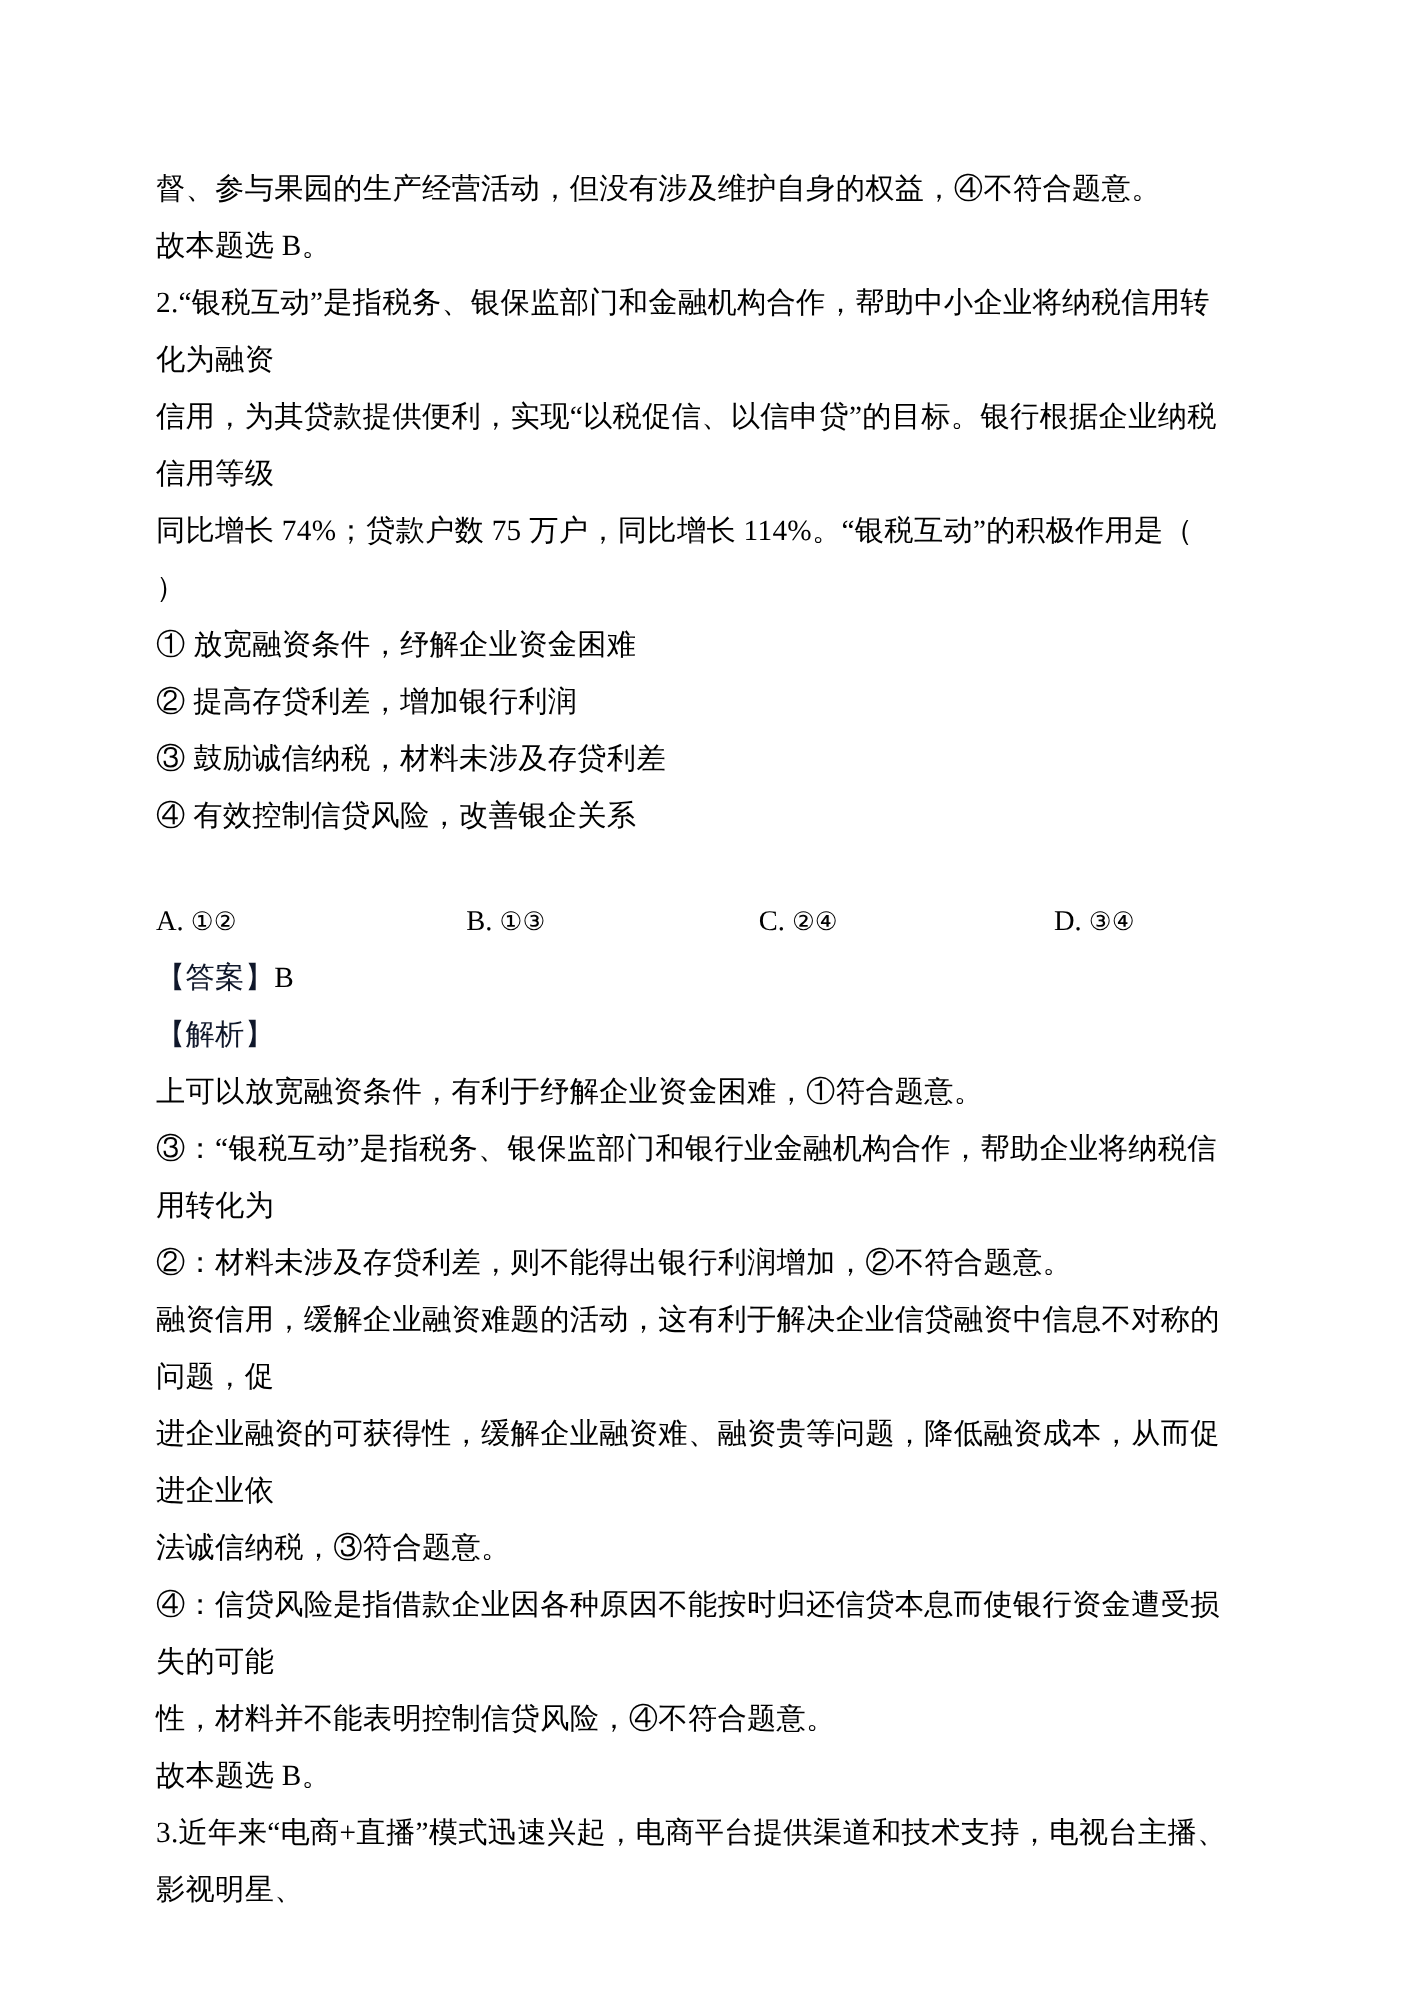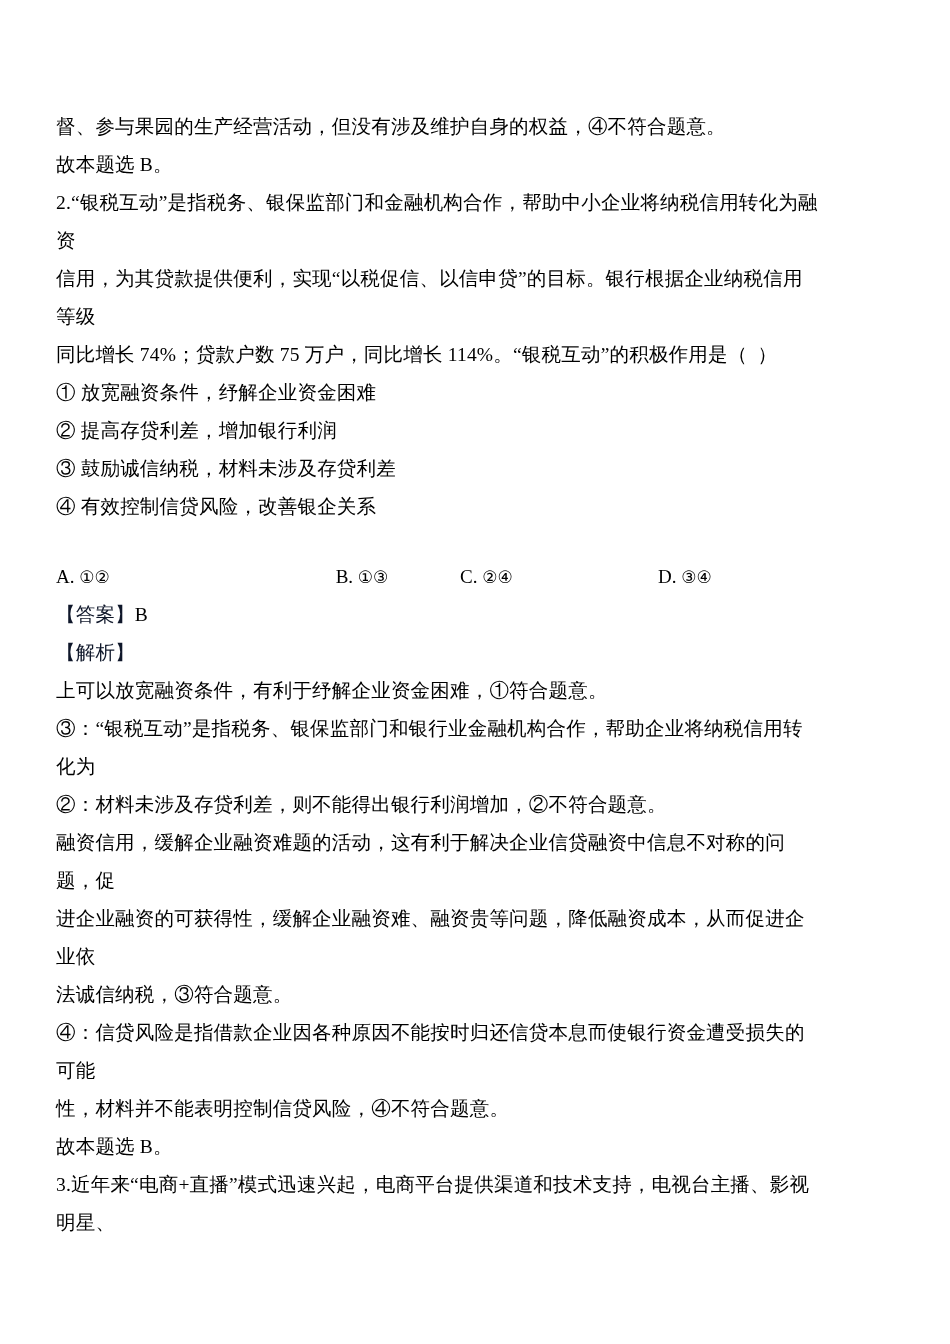--- a/index.html
+++ b/index.html
@@ -11,21 +11,21 @@
     width: 950px;
     height: 1344px;
     font-family: "Liberation Serif", "DejaVu Serif", serif;
     color: #000000;
   }
   .page {
     position: relative;
     width: 950px;
     height: 1344px;
     box-sizing: border-box;
-    padding: 108px 128px 40px 56px;
+    padding: 108px 128px 40px 104px;
     overflow: hidden;
   }
   .line {
     font-size: 19.5px;
     line-height: 38px;
     white-space: pre-wrap;
     letter-spacing: 0.2px;
   }
   .blue {
     color: #0f172a;
@@ -33,21 +33,21 @@
   .opt-row {
     display: flex;
     font-size: 19px;
     line-height: 38px;
     margin-top: 32px;
   }
   .opt-row > span {
     display: inline-block;
   }
   .opt-a { width: 208px; }
-  .opt-b { width: 196px; text-align: center; }
+  .opt-b { width: 196px; }
   .opt-c { width: 198px; }
   .opt-d { width: 120px; }
   .circ {
     font-family: "DejaVu Sans", sans-serif;
     font-size: 17px;
   }
 </style>
 </head>
 <body>
 

